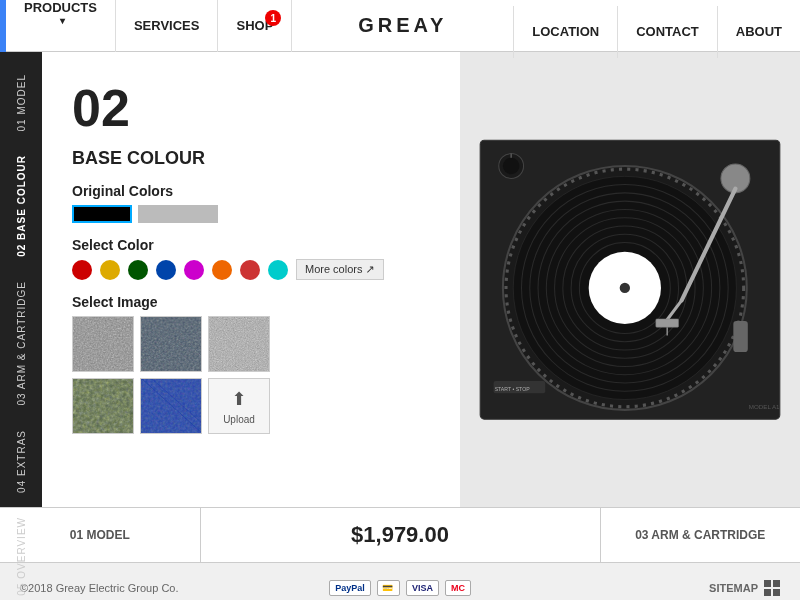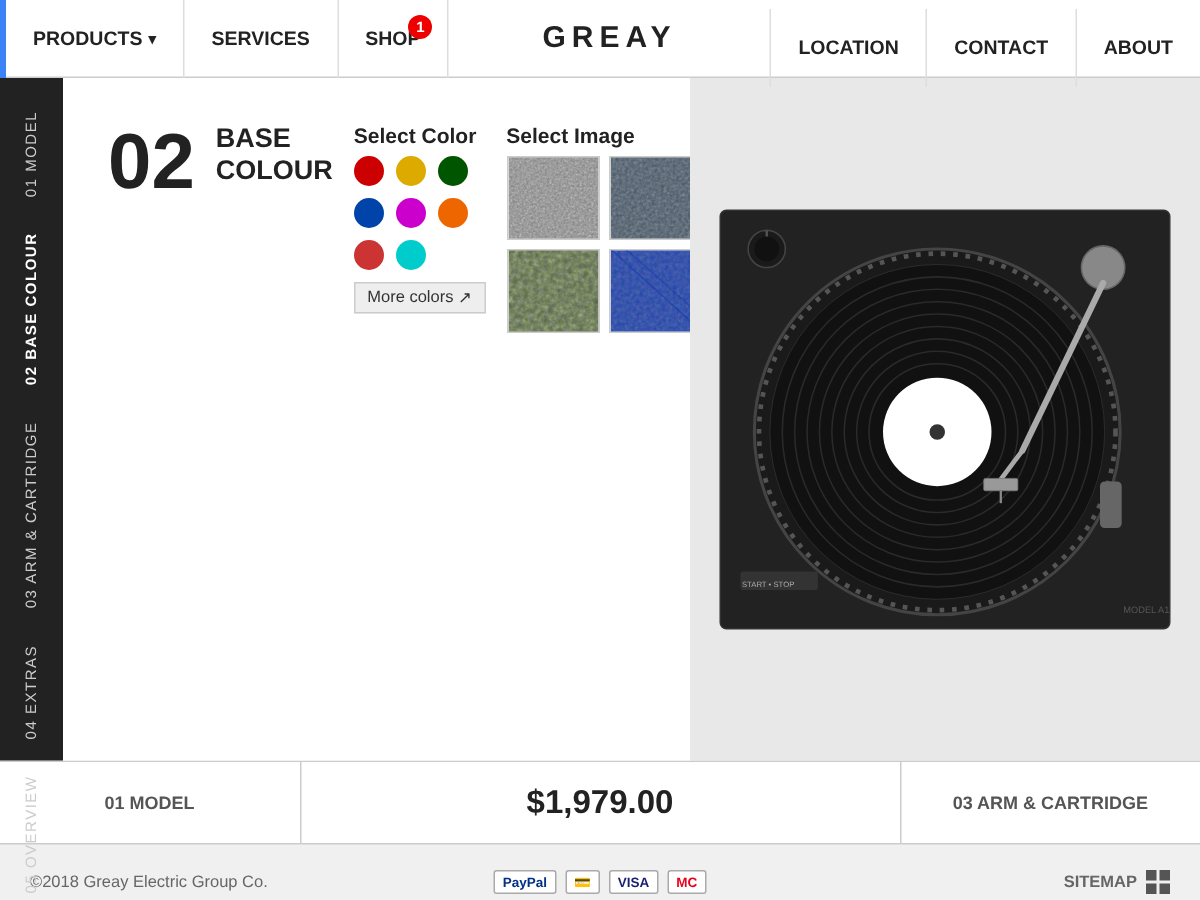--- a/index.html
+++ b/index.html
@@ -9,21 +9,21 @@
     nav {
       display: flex; align-items: center; background: #fff;
       border-bottom: 1px solid #ccc; height: 52px; position: relative; z-index: 10;
     }
     .nav-left { display: flex; align-items: center; }
     .nav-item {
       padding: 0 18px; height: 52px; display: flex; align-items: center;
       font-size: 13px; font-weight: bold; color: #222; cursor: pointer;
       border-right: 1px solid #ddd; white-space: nowrap;
     }
-    .nav-item:first-child { border-left: 4px solid #3b82f6; }
+    .nav-item:first-child { border-left: 6px solid #3b82f6; flex-direction: column; }
     .nav-item .caret { margin-left: 4px; font-size: 10px; }
     .nav-logo {
       flex: 1; text-align: center; font-size: 20px; font-weight: bold;
       letter-spacing: 4px; color: #222;
     }
     .nav-right { display: flex; align-items: center; margin-top: 12px; }
     .nav-item-right {
       padding: 0 18px; height: 52px; display: flex; align-items: center;
       font-size: 13px; font-weight: bold; color: #222; cursor: pointer;
       border-left: 1px solid #ddd; white-space: nowrap;
@@ -49,21 +49,21 @@
     .sidebar-item {
       writing-mode: vertical-rl; transform: rotate(180deg);
       font-size: 10px; color: #ccc; padding: 12px 4px; cursor: pointer;
       white-space: nowrap; letter-spacing: 1px;
     }
     .sidebar-item.active { color: #fff; font-weight: bold; }
 
     
     .content {
       flex: 1; background: #fff; padding: 30px 30px 20px 30px;
-      display: flex; flex-direction: row; gap: 14px;
+      display: flex; flex-direction: column; gap: 14px;
       overflow: hidden;
     }
     .step-number { font-size: 52px; font-weight: bold; color: #222; line-height: 1; }
     .step-title { font-size: 18px; font-weight: bold; color: #222; }
 
     .section-label { font-size: 14px; font-weight: bold; color: #222; margin-bottom: 6px; }
 
     
     .color-slider-row { display: flex; align-items: center; gap: 6px; }
     .color-swatch-selected {
@@ -182,20 +182,27 @@
     <div class="sidebar-item active">02 BASE COLOUR</div>
     <div class="sidebar-item">03 ARM &amp; CARTRIDGE</div>
     <div class="sidebar-item">04 EXTRAS</div>
     <div class="sidebar-item">05 OVERVIEW</div>
   </div>
 
   <div class="content">
     <div class="step-number">02</div>
     <div class="step-title">BASE COLOUR</div>
 
+    <div>
+      <div class="section-label">Original Colors</div>
+      <div class="color-slider-row">
+        <div class="color-swatch-selected"></div>
+        <div class="color-swatch-gray"></div>
+      </div>
+    </div>
 
     <div>
       <div class="section-label">Select Color</div>
       <div class="color-circles">
         <div class="color-dot" style="background:#cc0000;"></div>
         <div class="color-dot" style="background:#ddaa00;"></div>
         <div class="color-dot" style="background:#005500;"></div>
         <div class="color-dot" style="background:#0044aa;"></div>
         <div class="color-dot" style="background:#cc00cc;"></div>
         <div class="color-dot" style="background:#ee6600;"></div>

